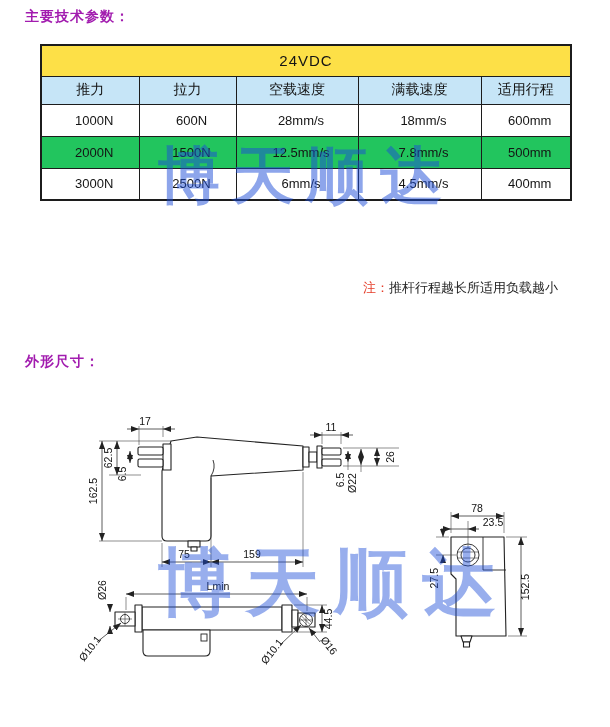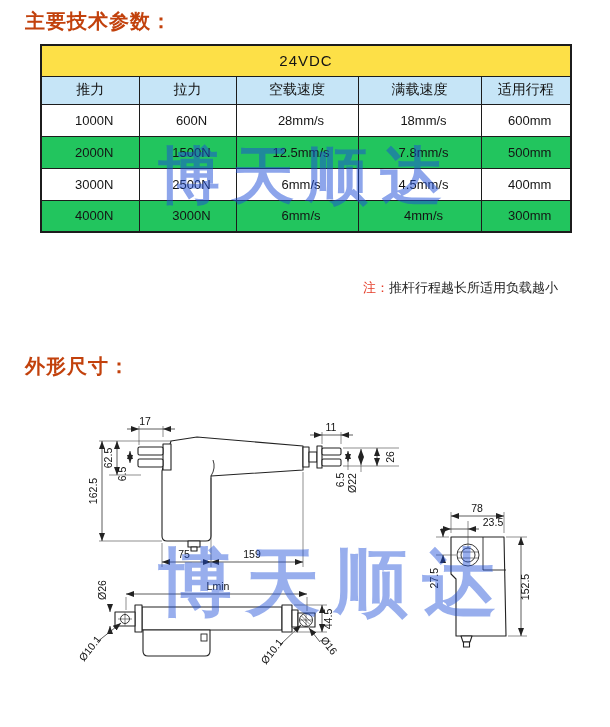--- a/index.html
+++ b/index.html
@@ -2,22 +2,22 @@
 <html><head>
 <meta charset="utf-8">
 <style>
   * { margin:0; padding:0; box-sizing:border-box; }
   html,body { background:#fff; }
   body {
     position:relative; width:610px; height:727px; overflow:hidden;
     font-family:"Liberation Sans", sans-serif; color:#111;
   }
   .sec-title {
-    position:absolute; left:25px; font-size:20px; font-weight:bold;
-    color:#c2410c; letter-spacing:1px;
+    position:absolute; left:25px; font-size:14px; font-weight:bold;
+    color:#a21caf; letter-spacing:1px;
   }
   #title1 { top:8px; }
   #title2 { top:353px; }
 
   
   .tbl-wrap { position:absolute; left:40px; top:44px; }
   table { border-collapse:collapse; table-layout:fixed; width:530px;
           border:2px solid #1c1c1c; }
   td { border:1px solid #1c1c1c; text-align:center; vertical-align:middle;
        font-size:13px; color:#141414; }
@@ -83,27 +83,20 @@
       <td>12.5mm/s</td>
       <td>7.8mm/s</td>
       <td>500mm</td>
     </tr>
     <tr class="r-data">
       <td>3000N</td>
       <td>2500N</td>
       <td>6mm/s</td>
       <td>4.5mm/s</td>
       <td>400mm</td>
-    </tr>
-    <tr class="r-data r-alt">
-      <td>4000N</td>
-      <td>3000N</td>
-      <td>6mm/s</td>
-      <td>4mm/s</td>
-      <td>300mm</td>
     </tr>
   </tbody>
     </table>
 </div>
 
 <div class="note">
   <span class="pre">注：</span><span>推杆行程越长所适用负载越小</span>
 </div>
 
 <div id="title2" class="sec-title">外形尺寸：</div>

